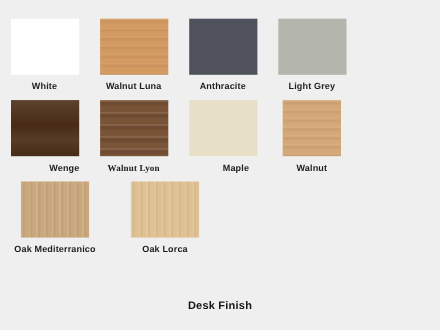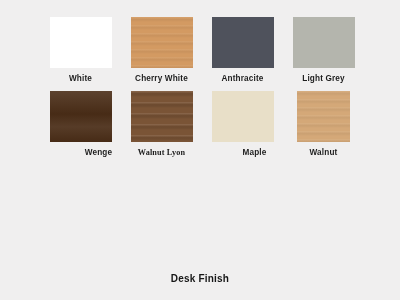--- a/index.html
+++ b/index.html
@@ -23,21 +23,20 @@
     position: absolute;
     left: 0;
     top: 0;
     width: 400px;
     padding-top: 17px;
   }
   .row {
     display: flex;
     width: 324px;
     margin-bottom: 7px;
-    padding-left: 40px;
   }
   .cell {
     width: 100px;
     display: flex;
     flex-direction: column;
     align-items: center;
   }
   .swatch {
     width: 62px;
     height: 51px;
@@ -125,21 +124,21 @@
   <div class="grid">
       <div class="row">
         <div class="cell">
           <div class="swatch" style="background: rgb(255, 255, 255);"></div>
           <div class="label" style="color: rgb(29, 29, 29);">White</div>
         </div>
         <div class="cell">
           <div class="swatch" style="background: rgb(211, 154, 98);">
             <div class="grain-h"></div>
           </div>
-          <div class="label" style="color: rgb(29, 29, 29);">Cherry White</div>
+          <div class="label" style="color: rgb(29, 29, 29);">Walnut Luna</div>
         </div>
         <div class="cell">
           <div class="swatch" style="background: rgb(79, 82, 92);"></div>
           <div class="label" style="color: rgb(29, 29, 29);">Anthracite</div>
         </div>
         <div class="cell">
           <div class="swatch" style="background: rgb(180, 181, 173);"></div>
           <div class="label" style="color: rgb(29, 29, 29);">Light Grey</div>
         </div>
       </div>
@@ -160,15 +159,29 @@
           <div class="swatch" style="background: rgb(232, 223, 200);"></div>
           <div class="label" style="color: rgb(29, 29, 29); margin-left: 24px;">Maple</div>
         </div>
         <div class="cell">
           <div class="swatch narrow" style="background: rgb(212, 168, 120);">
             <div class="grain-h"></div>
           </div>
           <div class="label" style="color: rgb(29, 29, 29); text-align: center;">Walnut</div>
         </div>
       </div>
+      <div class="row">
+        <div class="cell">
+          <div class="swatch" style="background: rgb(201, 168, 125);">
+            <div class="grain-v"></div>
+          </div>
+          <div class="label" style="color: rgb(29, 29, 29);">Oak Mediterranico</div>
+        </div>
+        <div class="cell">
+          <div class="swatch" style="background: rgb(224, 193, 147);">
+            <div class="grain-v"></div>
+          </div>
+          <div class="label" style="color: rgb(29, 29, 29);">Oak Lorca</div>
+        </div>
+      </div>
     </div>
   <div class="title">Desk Finish</div>
 </div>
 
 </body></html>

